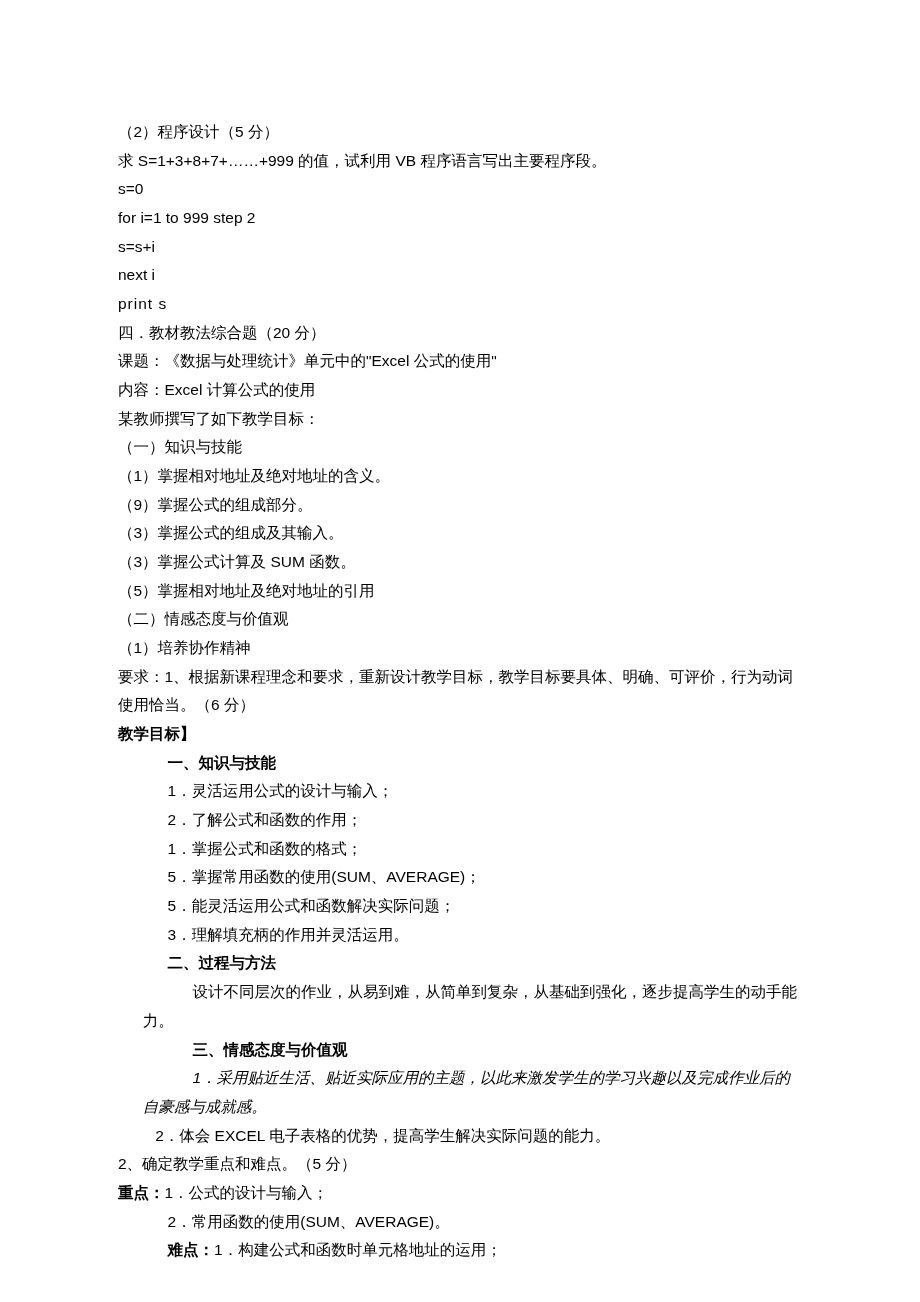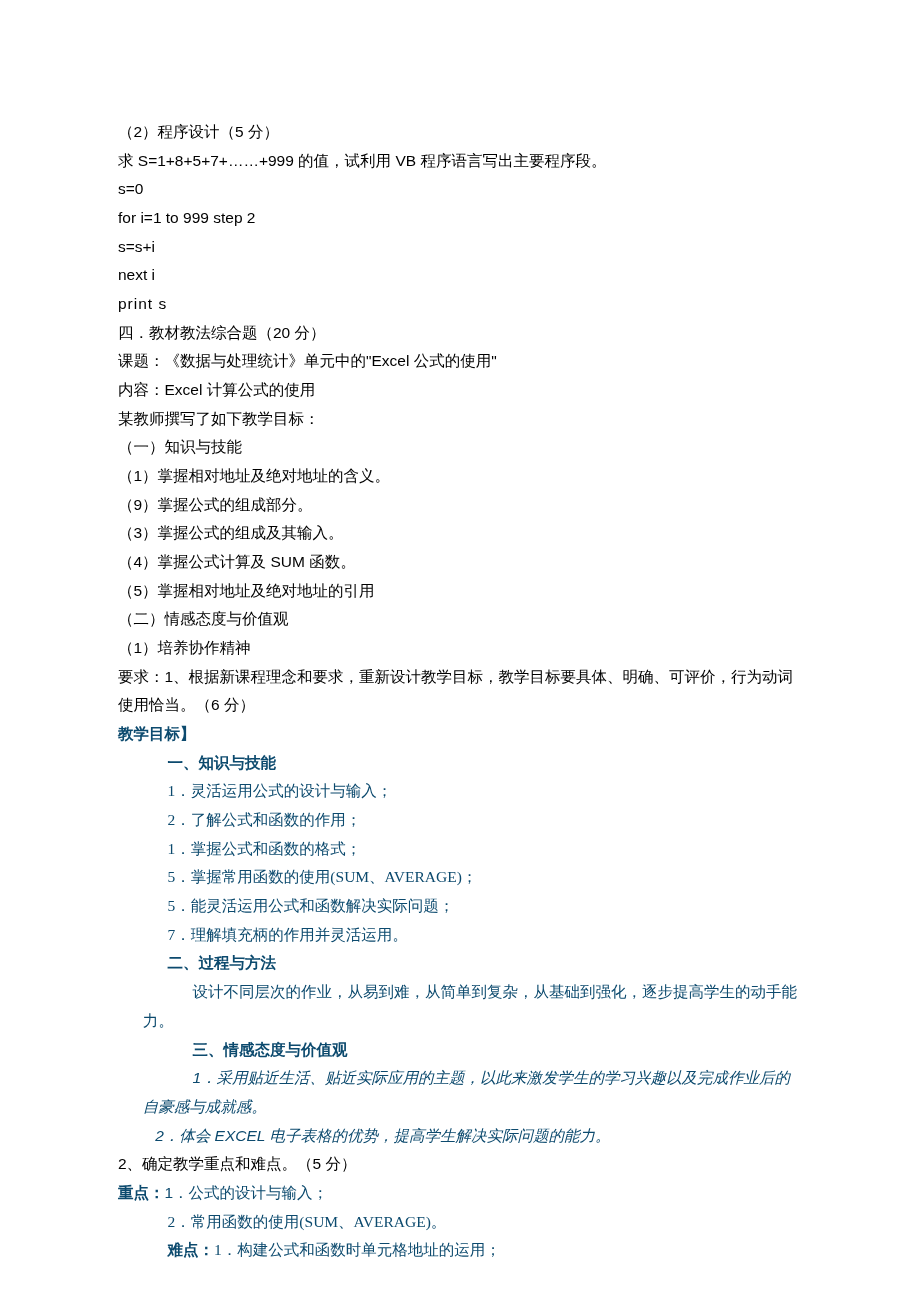--- a/index.html
+++ b/index.html
@@ -10,58 +10,58 @@
     font-family: "SimSun", "宋体", "Microsoft YaHei", sans-serif;
     font-size: 15.5px;
     line-height: 1.85;
     color: #000;
     background: #fff;
   }
   p {
     margin: 0;
     padding: 0;
   }
-  .red { color: #0c4a6e; }
+  .red { color: #000000; }
   .bold { font-weight: bold; }
-  .indent-1 { text-indent: 3.2em; font-family: Liberation Serif, serif; }
+  .indent-1 { text-indent: 3.2em; }
   .indent-2 { text-indent: 4.8em; }
-  .indent-b { text-indent: 2.4em; font-style: italic; }
+  .indent-b { text-indent: 2.4em; }
   .mono { font-family: Liberation Sans, sans-serif; letter-spacing: 1px; }
 </style>
 </head>
 <body>
 
 <p>（2）程序设计（5 分）</p>
-<p>求 S=1+8+5+7+……+999 的值，试利用 VB 程序语言写出主要程序段。</p>
+<p>求 S=1+3+8+7+……+999 的值，试利用 VB 程序语言写出主要程序段。</p>
 <p>s=0</p>
 <p>for i=1 to 999 step 2</p>
 <p>s=s+i</p>
 <p>next i</p>
 <p class="mono">print  s</p>
 <p>四．教材教法综合题（20 分）</p>
 <p>课题：《数据与处理统计》单元中的"Excel 公式的使用"</p>
 <p>内容：Excel 计算公式的使用</p>
 <p>某教师撰写了如下教学目标：</p>
 <p>（一）知识与技能</p>
 <p>（1）掌握相对地址及绝对地址的含义。</p>
 <p>（9）掌握公式的组成部分。</p>
 <p>（3）掌握公式的组成及其输入。</p>
-<p>（4）掌握公式计算及 SUM 函数。</p>
+<p>（3）掌握公式计算及 SUM 函数。</p>
 <p>（5）掌握相对地址及绝对地址的引用</p>
 <p>（二）情感态度与价值观</p>
 <p>（1）培养协作精神</p>
 <p>要求：1、根据新课程理念和要求，重新设计教学目标，教学目标要具体、明确、可评价，行为动词使用恰当。（6 分）</p>
 <p class="red bold">教学目标】</p>
 <p class="red bold indent-1">一、知识与技能</p>
 <p class="red indent-1">1．灵活运用公式的设计与输入；</p>
 <p class="red indent-1">2．了解公式和函数的作用；</p>
 <p class="red indent-1">1．掌握公式和函数的格式；</p>
 <p class="red indent-1">5．掌握常用函数的使用(SUM、AVERAGE)；</p>
 <p class="red indent-1">5．能灵活运用公式和函数解决实际问题；</p>
-<p class="red indent-1">7．理解填充柄的作用并灵活运用。</p>
+<p class="red indent-1">3．理解填充柄的作用并灵活运用。</p>
 <p class="red bold indent-1">二、过程与方法</p>
 <p class="red" style="padding-left:1.6em; text-indent:3.2em;">设计不同层次的作业，从易到难，从简单到复杂，从基础到强化，逐步提高学生的动手能力。</p>
 <p class="red bold indent-2">三、情感态度与价值观</p>
 <p class="red" style="padding-left:1.6em; text-indent:3.2em;font-style:italic;">1．采用贴近生活、贴近实际应用的主题，以此来激发学生的学习兴趣以及完成作业后的自豪感与成就感。</p>
 <p class="red indent-b">2．体会 EXCEL 电子表格的优势，提高学生解决实际问题的能力。</p>
 <p>2、确定教学重点和难点。（5 分）</p>
 <p class="red"><span class="bold">重点：</span><span>1．公式的设计与输入；</span></p>
 <p class="red indent-1">2．常用函数的使用(SUM、AVERAGE)。</p>
 <p class="red indent-1"><span class="bold">难点：</span><span>1．构建公式和函数时单元格地址的运用；</span></p>
 

